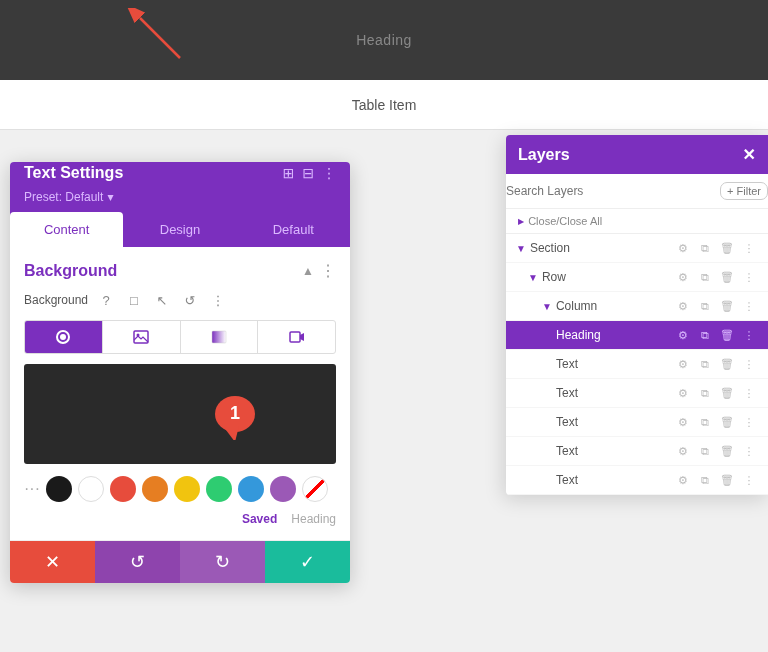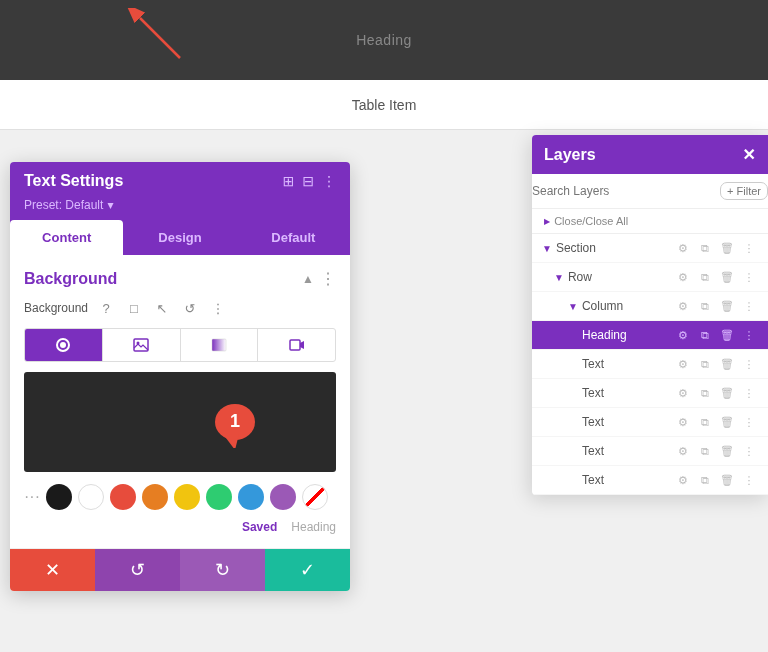--- a/index.html
+++ b/index.html
@@ -55,21 +55,21 @@
       left: 10px;
       width: 340px;
       background: #fff;
       border-radius: 4px;
       box-shadow: 0 4px 20px rgba(0,0,0,0.2);
       overflow: hidden;
     }
 
     .panel-header {
       background: #7b2fbe;
-      padding: 10px 14px 8px;
+      padding: 2px 14px 8px;
       display: flex;
       align-items: center;
       justify-content: space-between;
     }
 
     .panel-title {
       color: #fff;
       font-size: 16px;
       font-weight: 600;
     }
@@ -104,21 +104,21 @@
     .panel-tabs {
       display: flex;
       background: #7b2fbe;
     }
 
     .tab {
       flex: 1;
       text-align: center;
       padding: 10px 0;
       font-size: 13px;
-      font-weight: 700;
+      font-weight: 400;
       cursor: pointer;
       color: #dbb8ff;
     }
 
     .tab.active {
       background: #fff;
       color: #7b2fbe;
       border-radius: 4px 4px 0 0;
     }
 
@@ -280,21 +280,21 @@
     .footer-btn.cancel { background: #e74c3c; color: #fff; }
     .footer-btn.undo { background: #8e44ad; color: #fff; }
     .footer-btn.redo { background: #9b59b6; color: #fff; }
     .footer-btn.save { background: #1abc9c; color: #fff; }
 
     
     .layers-panel {
       position: absolute;
       top: 135px;
       right: 0;
-      width: 236px;
+      width: 262px;
       background: #fff;
       border-radius: 4px 0 0 4px;
       box-shadow: -2px 4px 20px rgba(0,0,0,0.15);
       overflow: hidden;
     }
 
     .layers-header {
       background: #7b2fbe;
       padding: 10px 12px;
       display: flex;

